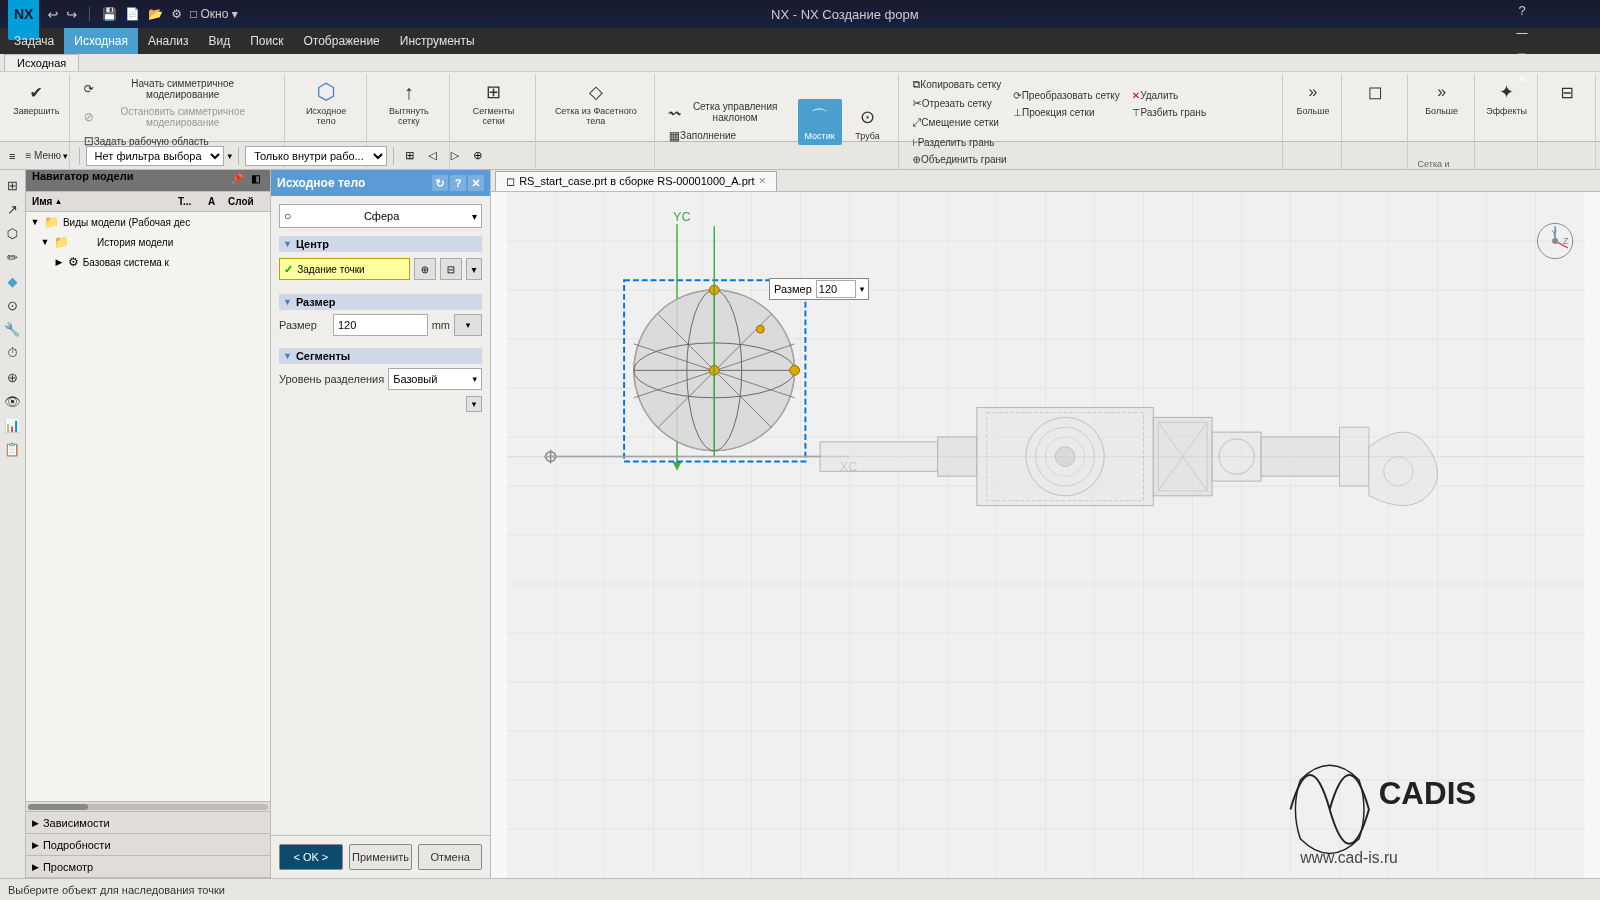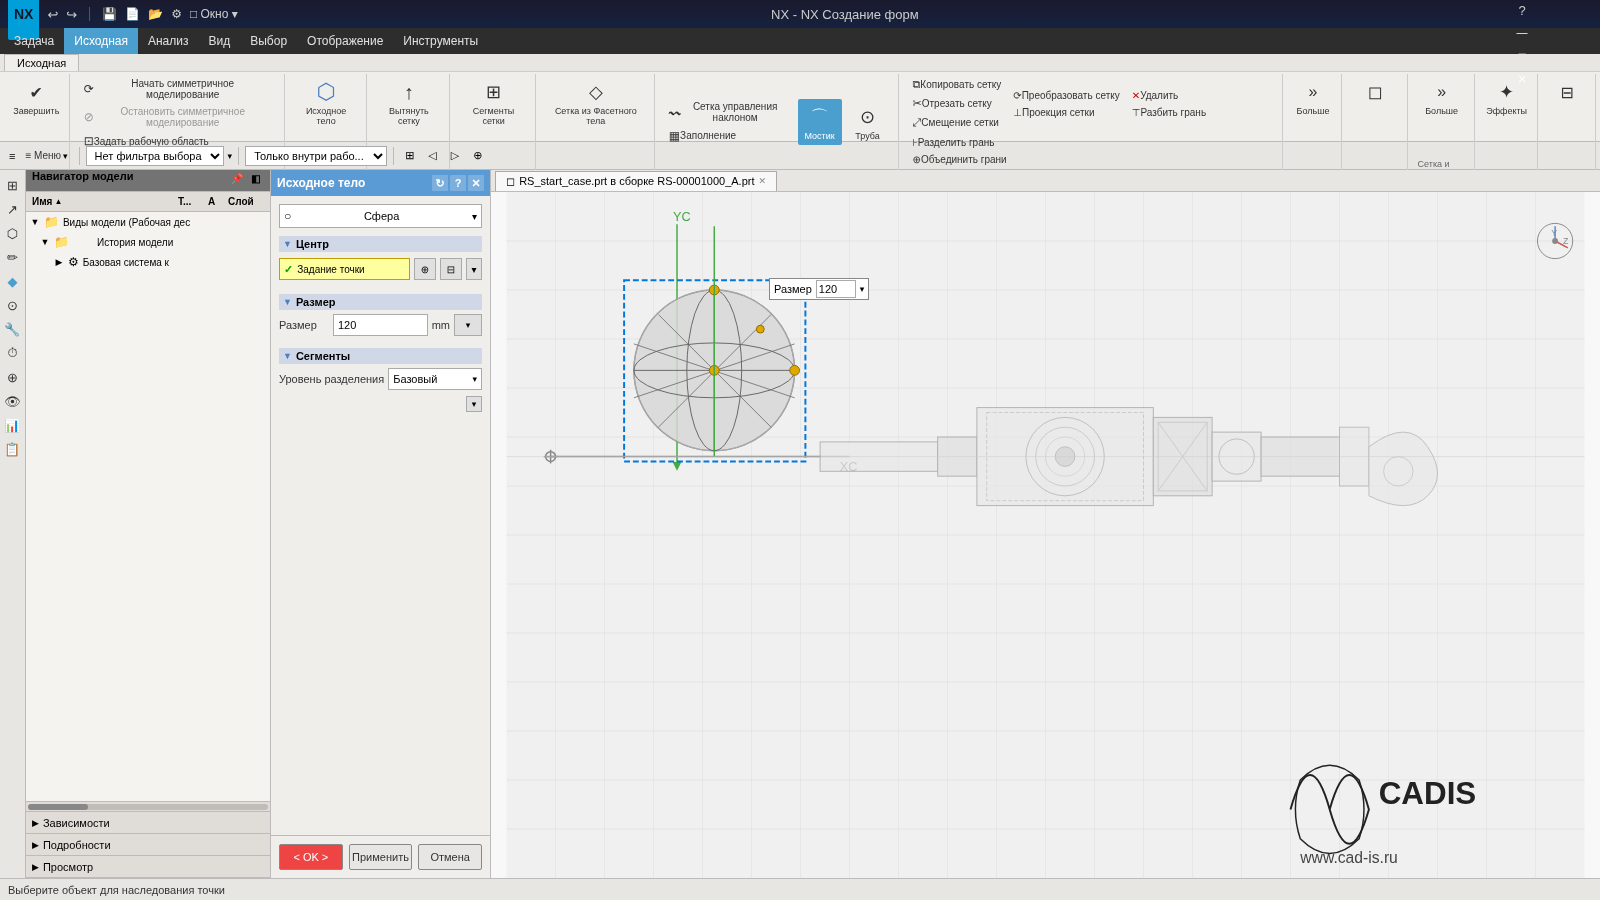--- a/index.html
+++ b/index.html
@@ -342,21 +342,21 @@
       flex: 1;
       height: 26px;
       font-size: 11px;
       cursor: pointer;
       border: 1px solid #888;
       border-radius: 2px;
       display: flex;
       align-items: center;
       justify-content: center;
     }
-    .dlg-btn-ok { background: #ef4444; color: #fff; }
+    .dlg-btn-ok { background: #0c4a6e; color: #fff; }
     .dlg-btn-apply { background: #e8e6e3; color: #333; }
     .dlg-btn-cancel { background: #e8e6e3; color: #333; }
 
     
     #viewport {
       flex: 1;
       background: #f8f8f8;
       position: relative;
       overflow: hidden;
     }
@@ -495,21 +495,21 @@
     <div class="win-btn">□</div>
     <div class="win-btn close">✕</div>
   </div>
 </div>
 
 <div id="menubar">
   <div class="menu-item">Задача</div>
   <div class="menu-item active">Исходная</div>
   <div class="menu-item">Анализ</div>
   <div class="menu-item">Вид</div>
-  <div class="menu-item">Выбор</div>
+  <div class="menu-item">Поиск</div>
   <div class="menu-item">Отображение</div>
   <div class="menu-item">Инструменты</div>
 </div>
 
 <div id="ribbon">
   <div class="ribbon-tabs">
     <div class="ribbon-tab active">Исходная</div>
   </div>
   <div class="ribbon-content">
 

